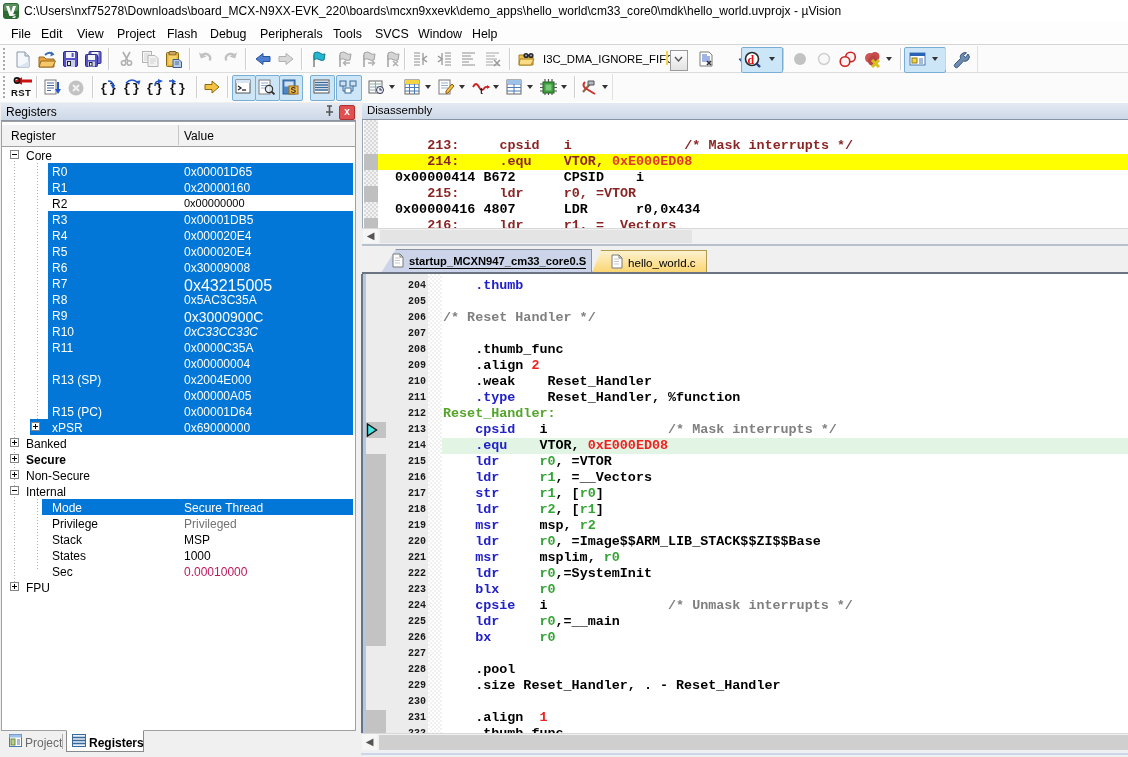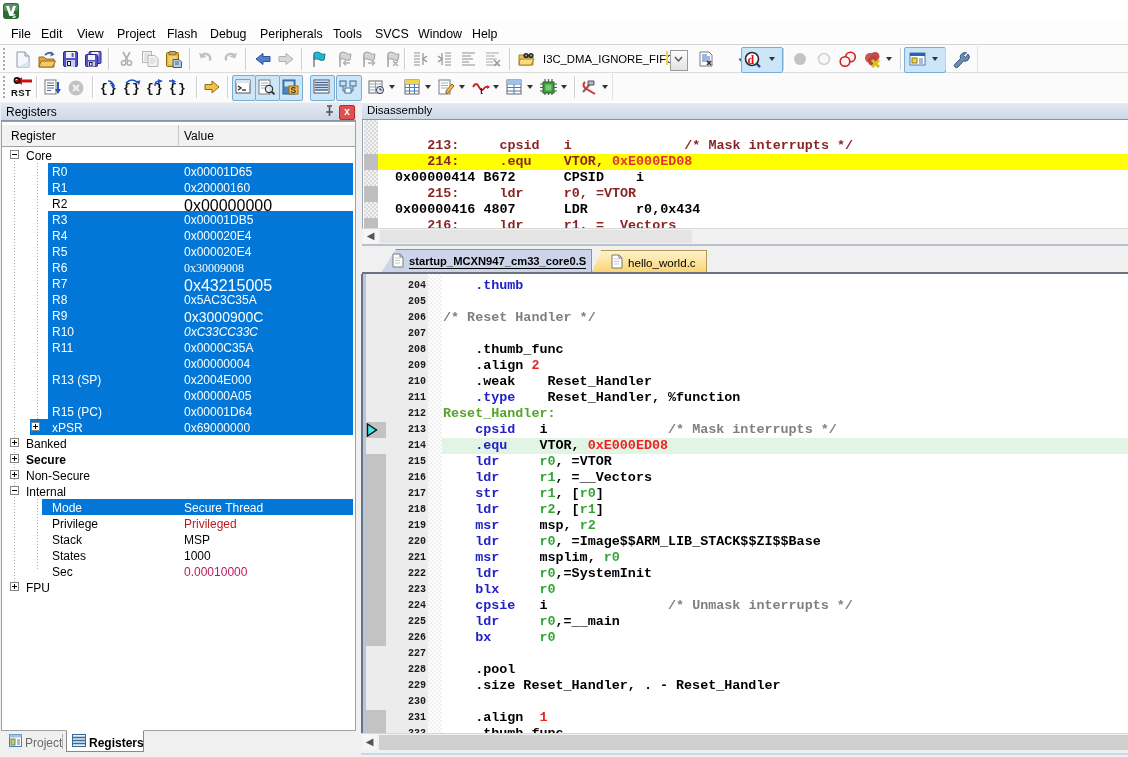--- a/index.html
+++ b/index.html
@@ -12,20 +12,21 @@
 </style></head><body>
 <div id="app">
 
 <div class="abs" style="left:0;top:0;width:1128px;height:22px;background:#ffffff;"></div>
 <svg class="abs" style="left:3px;top:3px" width="16" height="16">
  <rect x="0" y="0" width="16" height="16" rx="3" fill="#2e6b34"></rect>
  <rect x="1" y="1" width="14" height="7" rx="2" fill="#5b8f60"></rect>
  <path d="M3 3 L6 3 L8 9 L10 3 L13 3 L9.5 13 L6.5 13 Z" fill="#ffffff"></path>
  <text x="9" y="14.5" font-size="7" font-weight="bold" fill="#fff" font-family="Liberation Sans">s</text>
 </svg>
+<div class="abs" style="left:24px;top:4px;font-size:12px;color:#000;letter-spacing:0.05px;">C:\Users\nxf75278\Downloads\board_MCX-N9XX-EVK_220\boards\mcxn9xxevk\demo_apps\hello_world\cm33_core0\mdk\hello_world.uvprojx - µVision</div>
 
 <div class="abs" style="left:0;top:22px;width:1128px;height:22px;background:#fdfdfd;border-bottom:1px solid #d5d5d5;"></div>
 <div class="abs" style="left:11px;top:27px;font-size:12.4px;color:#000;">File</div>
 <div class="abs" style="left:41px;top:27px;font-size:12.4px;color:#000;">Edit</div>
 <div class="abs" style="left:77px;top:27px;font-size:12.4px;color:#000;">View</div>
 <div class="abs" style="left:117px;top:27px;font-size:12.4px;color:#000;">Project</div>
 <div class="abs" style="left:167px;top:27px;font-size:12.4px;color:#000;">Flash</div>
 <div class="abs" style="left:210px;top:27px;font-size:12.4px;color:#000;">Debug</div>
 <div class="abs" style="left:260px;top:27px;font-size:12.4px;color:#000;">Peripherals</div>
 <div class="abs" style="left:333px;top:27px;font-size:12.4px;color:#000;">Tools</div>
@@ -348,33 +349,33 @@
       <rect x="0.5" y="0.5" width="8" height="8" fill="#fff" stroke="#848484"></rect>
       <path d="M2 4.5 H7" stroke="#000"></path>
     </svg>
 <div class="abs" style="left:48px;top:163px;width:305px;height:16px;background:#0277d7;"></div>
 <div class="abs" style="left:52px;top:165px;font-size:12px;color:#fff;font-weight:normal;">R0</div>
 <div class="abs" style="left:184px;top:165px;font-size:12px;color:#fff;">0x00001D65</div>
 <div class="abs" style="left:48px;top:179px;width:305px;height:16px;background:#0277d7;"></div>
 <div class="abs" style="left:52px;top:181px;font-size:12px;color:#fff;font-weight:normal;">R1</div>
 <div class="abs" style="left:184px;top:181px;font-size:12px;color:#fff;">0x20000160</div>
 <div class="abs" style="left:52px;top:197px;font-size:12px;color:#000;font-weight:normal;">R2</div>
-<div class="abs" style="left:184px;top:197px;font-size:16px;color:#000;">0x00000000</div>
+<div class="abs" style="left:184px;top:197px;font-size:11px;color:#000;">0x00000000</div>
 <div class="abs" style="left:48px;top:211px;width:305px;height:16px;background:#0277d7;"></div>
 <div class="abs" style="left:52px;top:213px;font-size:12px;color:#fff;font-weight:normal;">R3</div>
 <div class="abs" style="left:184px;top:213px;font-size:12px;color:#fff;">0x00001DB5</div>
 <div class="abs" style="left:48px;top:227px;width:305px;height:16px;background:#0277d7;"></div>
 <div class="abs" style="left:52px;top:229px;font-size:12px;color:#fff;font-weight:normal;">R4</div>
 <div class="abs" style="left:184px;top:229px;font-size:12px;color:#fff;">0x000020E4</div>
 <div class="abs" style="left:48px;top:243px;width:305px;height:16px;background:#0277d7;"></div>
 <div class="abs" style="left:52px;top:245px;font-size:12px;color:#fff;font-weight:normal;">R5</div>
 <div class="abs" style="left:184px;top:245px;font-size:12px;color:#fff;">0x000020E4</div>
 <div class="abs" style="left:48px;top:259px;width:305px;height:16px;background:#0277d7;"></div>
 <div class="abs" style="left:52px;top:261px;font-size:12px;color:#fff;font-weight:normal;">R6</div>
-<div class="abs" style="left:184px;top:261px;font-size:12px;color:#fff;font-family:Liberation Serif, serif;">0x30009008</div>
+<div class="abs" style="left:184px;top:261px;font-size:12px;color:#fff;">0x30009008</div>
 <div class="abs" style="left:48px;top:275px;width:305px;height:16px;background:#0277d7;"></div>
 <div class="abs" style="left:52px;top:277px;font-size:12px;color:#fff;font-weight:normal;">R7</div>
 <div class="abs" style="left:184px;top:277px;font-size:16px;color:#fff;">0x43215005</div>
 <div class="abs" style="left:48px;top:291px;width:305px;height:16px;background:#0277d7;"></div>
 <div class="abs" style="left:52px;top:293px;font-size:12px;color:#fff;font-weight:normal;">R8</div>
 <div class="abs" style="left:184px;top:293px;font-size:12px;color:#fff;">0x5AC3C35A</div>
 <div class="abs" style="left:48px;top:307px;width:305px;height:16px;background:#0277d7;"></div>
 <div class="abs" style="left:52px;top:309px;font-size:12px;color:#fff;font-weight:normal;">R9</div>
 <div class="abs" style="left:184px;top:309px;font-size:14px;color:#fff;">0x3000900C</div>
 <div class="abs" style="left:48px;top:323px;width:305px;height:16px;background:#0277d7;"></div>
@@ -419,21 +420,21 @@
     </svg>
 <div class="abs" style="left:26px;top:485px;font-size:12px;color:#000;font-weight:normal;">Internal</div>
 <svg class="abs" style="left:10px;top:486px" width="9" height="9">
       <rect x="0.5" y="0.5" width="8" height="8" fill="#fff" stroke="#848484"></rect>
       <path d="M2 4.5 H7" stroke="#000"></path>
     </svg>
 <div class="abs" style="left:42px;top:499px;width:311px;height:16px;background:#0277d7;"></div>
 <div class="abs" style="left:52px;top:501px;font-size:12px;color:#fff;font-weight:normal;">Mode</div>
 <div class="abs" style="left:184px;top:501px;font-size:12px;color:#fff;">Secure Thread</div>
 <div class="abs" style="left:52px;top:517px;font-size:12px;color:#000;font-weight:normal;">Privilege</div>
-<div class="abs" style="left:184px;top:517px;font-size:12px;color:#b91c1c;">Privileged</div>
+<div class="abs" style="left:184px;top:517px;font-size:12px;color:#737373;">Privileged</div>
 <div class="abs" style="left:52px;top:533px;font-size:12px;color:#000;font-weight:normal;">Stack</div>
 <div class="abs" style="left:184px;top:533px;font-size:12px;color:#000;">MSP</div>
 <div class="abs" style="left:52px;top:549px;font-size:12px;color:#000;font-weight:normal;">States</div>
 <div class="abs" style="left:184px;top:549px;font-size:12px;color:#000;">1000</div>
 <div class="abs" style="left:52px;top:565px;font-size:12px;color:#000;font-weight:normal;">Sec</div>
 <div class="abs" style="left:184px;top:565px;font-size:12px;color:#be185d;">0.00010000</div>
 <div class="abs" style="left:26px;top:581px;font-size:12px;color:#000;font-weight:normal;">FPU</div>
 <svg class="abs" style="left:10px;top:582px" width="9" height="9">
       <rect x="0.5" y="0.5" width="8" height="8" fill="#fff" stroke="#848484"></rect>
       <path d="M2 4.5 H7 M4.5 2 V7" stroke="#000"></path>

